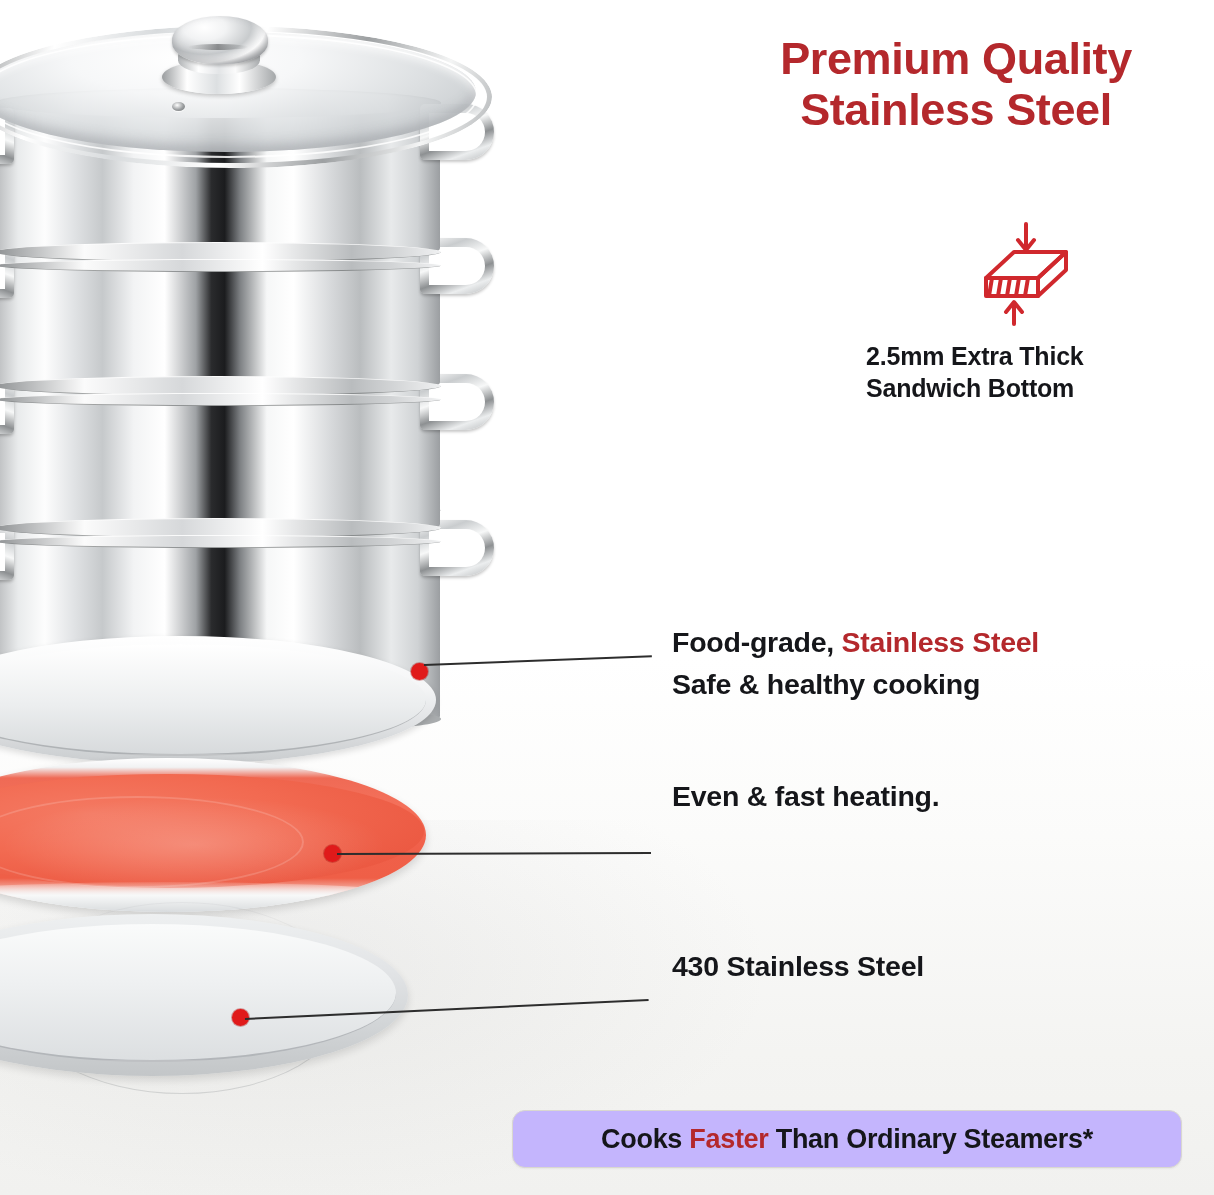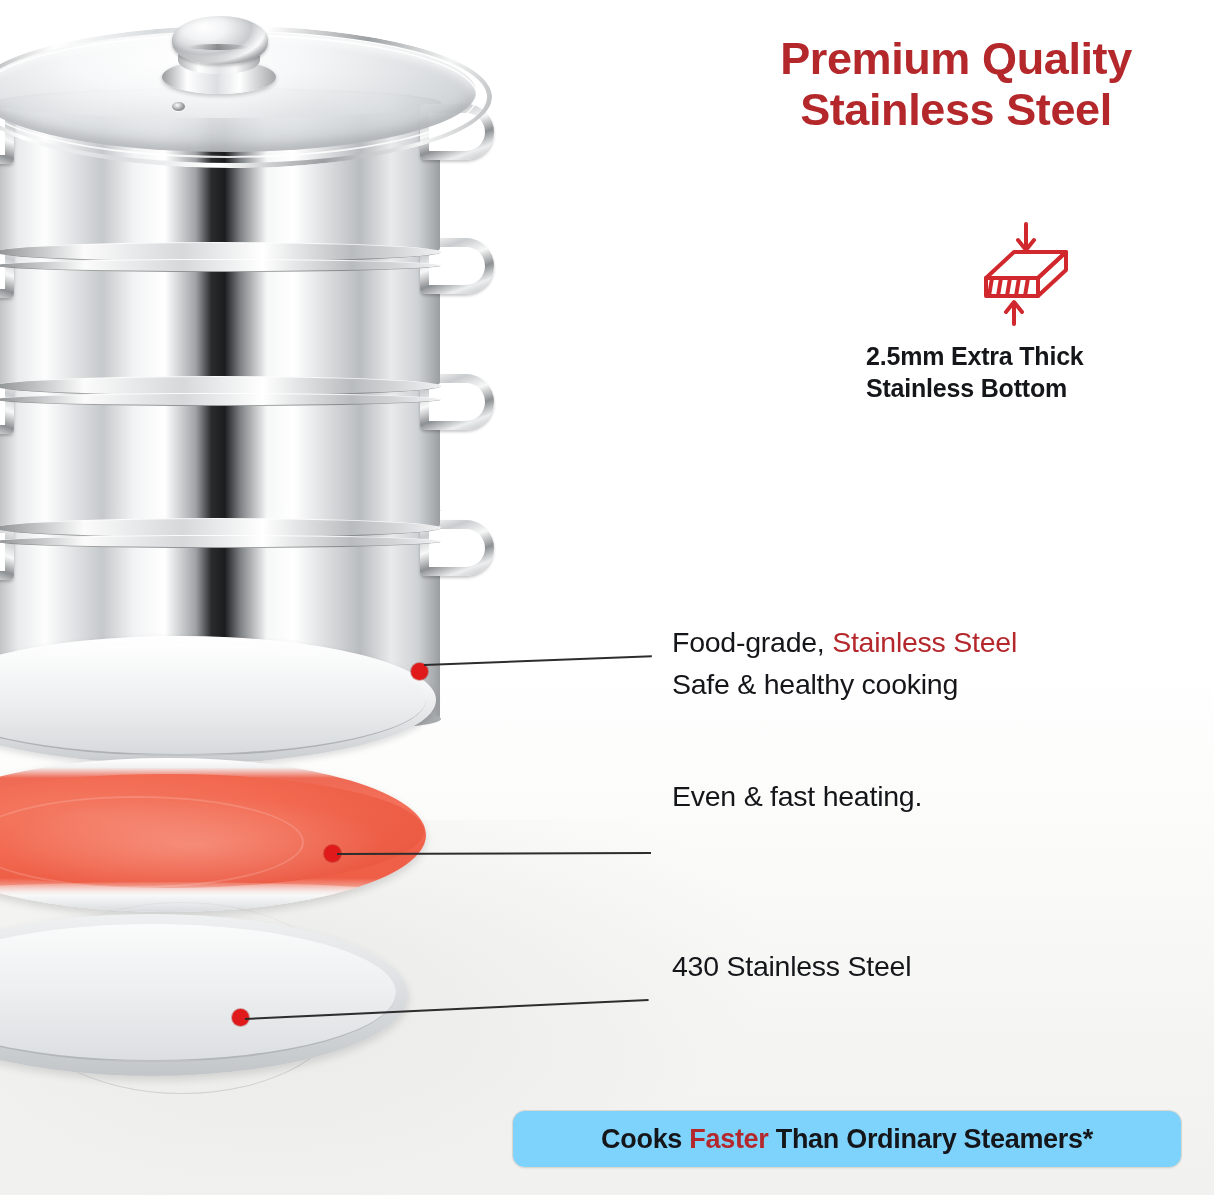--- a/index.html
+++ b/index.html
@@ -183,32 +183,32 @@
 
   #badge{position:absolute;left:866px;top:222px;width:320px;text-align:left;}
   #badge svg{display:block;margin:0 auto 14px auto;}
   #badge .btext{
     font-size:25px;font-weight:bold;color:#15161a;line-height:1.28;letter-spacing:-0.2px;
   }
   #badge .btext span{display:block;}
 
   .feature{position:absolute;left:672px;width:520px;}
   .feature .line{
-    font-size:28.5px;line-height:1.46;letter-spacing:-0.25px;color:#15161a;white-space:nowrap;
+    font-size:28.5px;line-height:1.46;letter-spacing:-0.25px;color:#15161a;white-space:nowrap;font-weight:bold;
   }
   .red{color:#b4282c;}
   .blk{color:#15161a;}
 
   #f1{top:622px;}
   #f2{top:776px;}
   #f3{top:946px;}
 
   #footer-banner{
     position:absolute;left:512px;top:1110px;width:668px;height:56px;
-    border:1px solid #d9d7d0;border-radius:13px;background:#7dd3fc;
+    border:1px solid #d9d7d0;border-radius:13px;background:#c4b5fd;
     display:flex;align-items:center;justify-content:center;
     box-shadow:0 1px 2px rgba(0,0,0,0.05);
   }
   #footer-banner .ftext{
     font-size:27px;font-weight:bold;letter-spacing:-0.3px;color:#15161a;white-space:nowrap;
   }
 </style>
 </head>
 <body>
 
@@ -323,21 +323,21 @@
 
         <path d="M56 2 L56 26"></path>
         <path d="M48 18 L56 28 L64 18"></path>
 
         <path d="M44 102 L44 82"></path>
         <path d="M36 90 L44 80 L52 90"></path>
       </g>
     </svg>
     <div class="btext">
       <span>2.5mm Extra Thick</span>
-      <span>Stainless Bottom</span>
+      <span>Sandwich Bottom</span>
     </div>
   </div>
 
   <div class="feature" id="f1">
     <div class="line">
       <span class="blk">Food-grade,&nbsp;</span><span class="red">Stainless Steel</span>
     </div>
     <div class="line red">Safe &amp; healthy cooking</div>
   </div>
 

